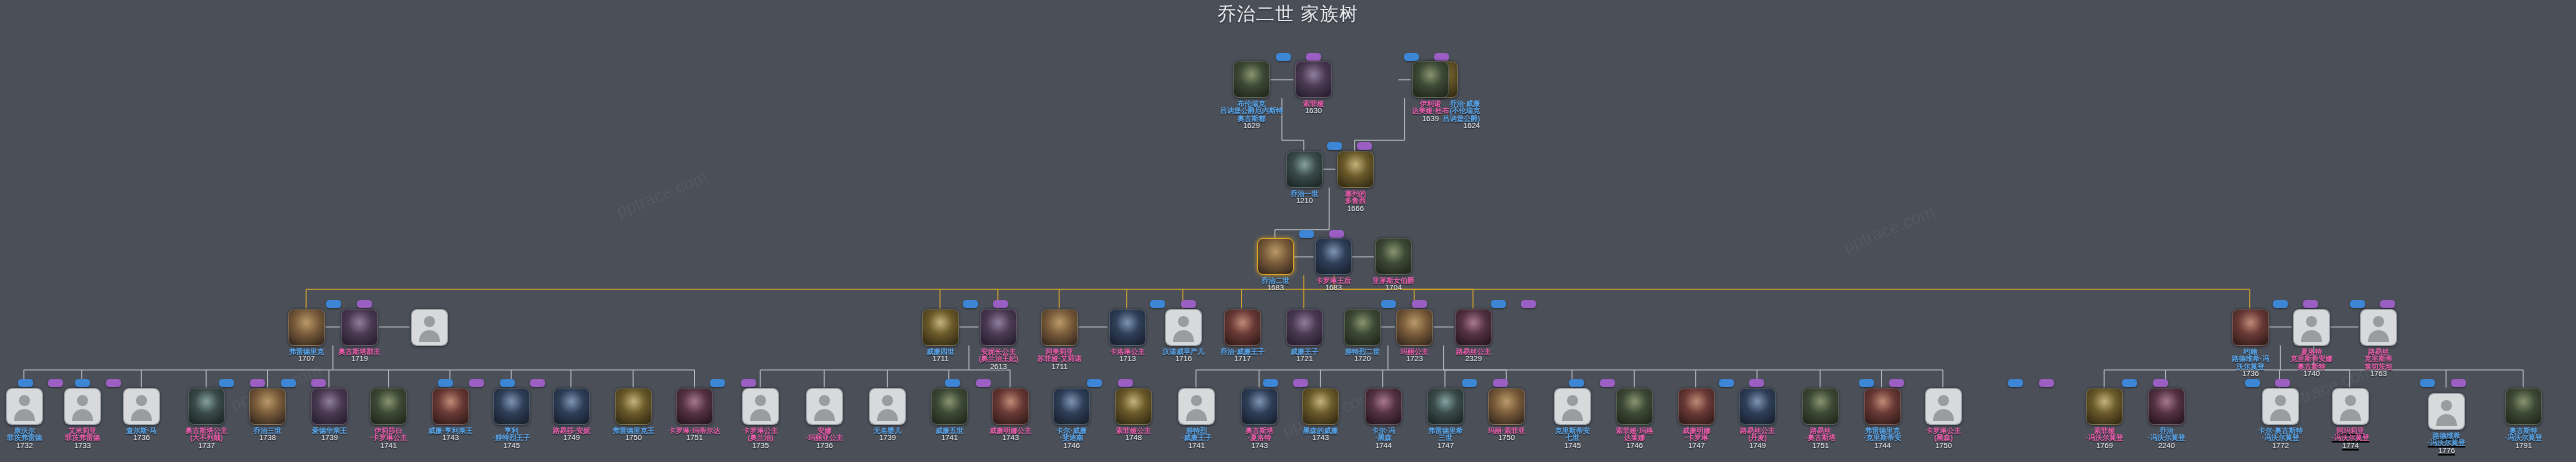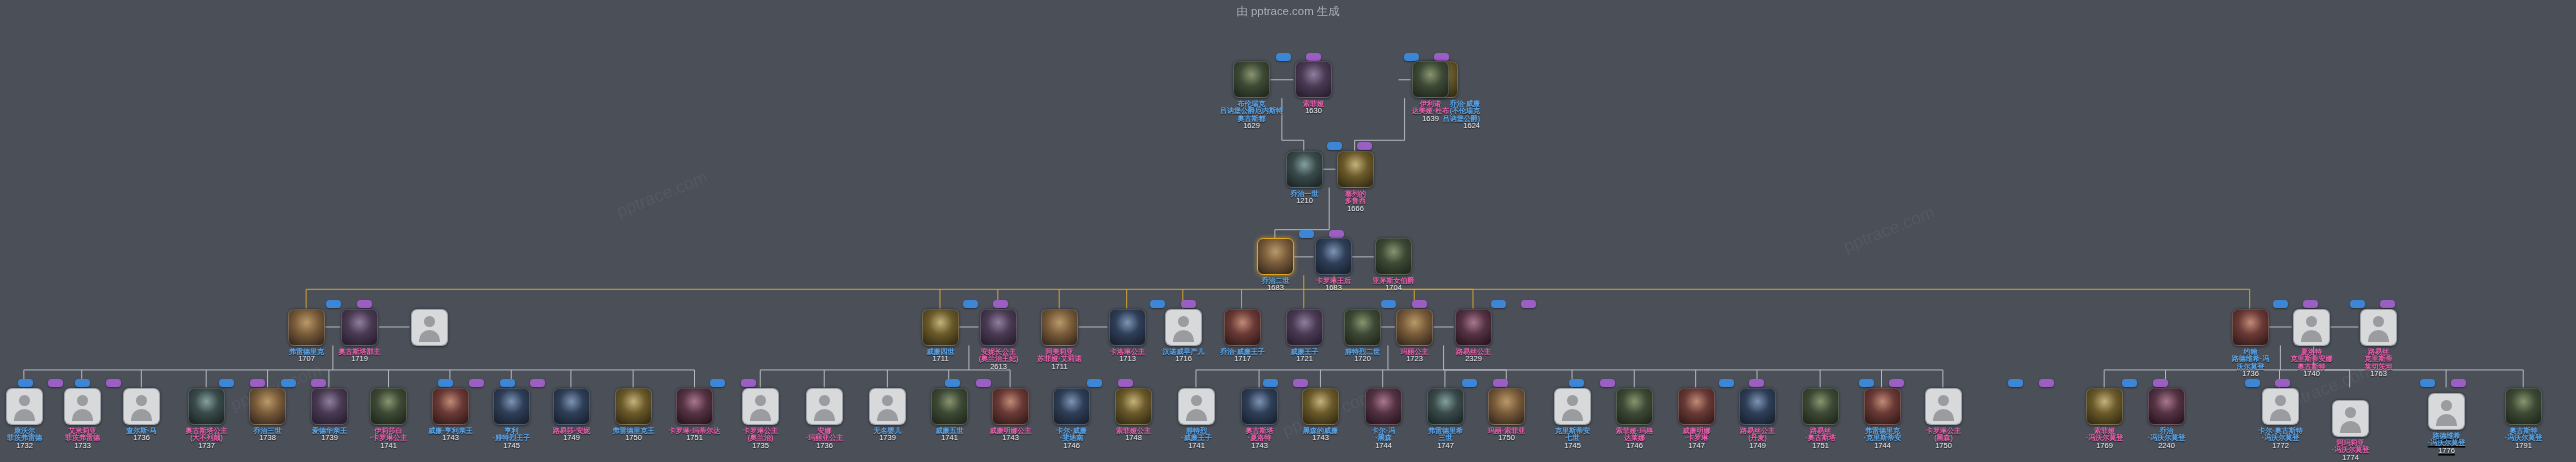--- a/index.html
+++ b/index.html
@@ -83,21 +83,21 @@
 
 <div id="stage">
 
   <div class="wm" style="left:228px;top:377px;">pptrace.com</div>
   <div class="wm" style="left:614px;top:184px;">pptrace.com</div>
   <div class="wm" style="left:1280px;top:403px;">pptrace.com</div>
   <div class="wm" style="left:1841px;top:219px;">pptrace.com</div>
   <div class="wm" style="left:2280px;top:377px;">pptrace.com</div>
 
   <div class="hdr">
-    <div class="sub">由 pptrace.com 生成</div>
+    <div class="title">乔治二世 家族树</div>
   </div>
 
   <svg class="links" id="links" viewBox="0 0 2938 527" width="2576" height="462">
       <path d="M1449 91 L1475 91" stroke="#b9bcc2" stroke-width="1.1" fill="none"></path>
       <path d="M1595 91 L1609 91" stroke="#b9bcc2" stroke-width="1.1" fill="none"></path>
       <path d="M1509 193 L1523 193" stroke="#b9bcc2" stroke-width="1.1" fill="none"></path>
       <path d="M1476 293 L1498 293" stroke="#b9bcc2" stroke-width="1.1" fill="none"></path>
       <path d="M1542 293 L1567 293" stroke="#b9bcc2" stroke-width="1.1" fill="none"></path>
       <path d="M371 373 L388 373" stroke="#b9bcc2" stroke-width="1.1" fill="none"></path>
       <path d="M432 373 L467 373" stroke="#b9bcc2" stroke-width="1.1" fill="none"></path>
@@ -539,21 +539,21 @@
         <div class="yr">2240</div>
       </div>
       <div class="node m" style="left: 2280px; top: 388px;">
         <div class="pic">
           <div class="ph"></div>
         </div>
         <div class="nm">卡尔·奥古斯特
 ·冯沃尔莫登</div>
         <div class="yr">1772</div>
       </div>
-      <div class="node f" style="left: 2350px; top: 400px;">
+      <div class="node f" style="left: 2350px; top: 388px; text-decoration: underline;">
         <div class="pic">
           <div class="ph"></div>
         </div>
         <div class="nm">阿玛莉亚
 ·冯沃尔莫登</div>
         <div class="yr">1774</div>
       </div>
       <div class="node m" style="left: 2446px; top: 393px; text-decoration: underline;">
         <div class="pic">
           <div class="ph"></div>

